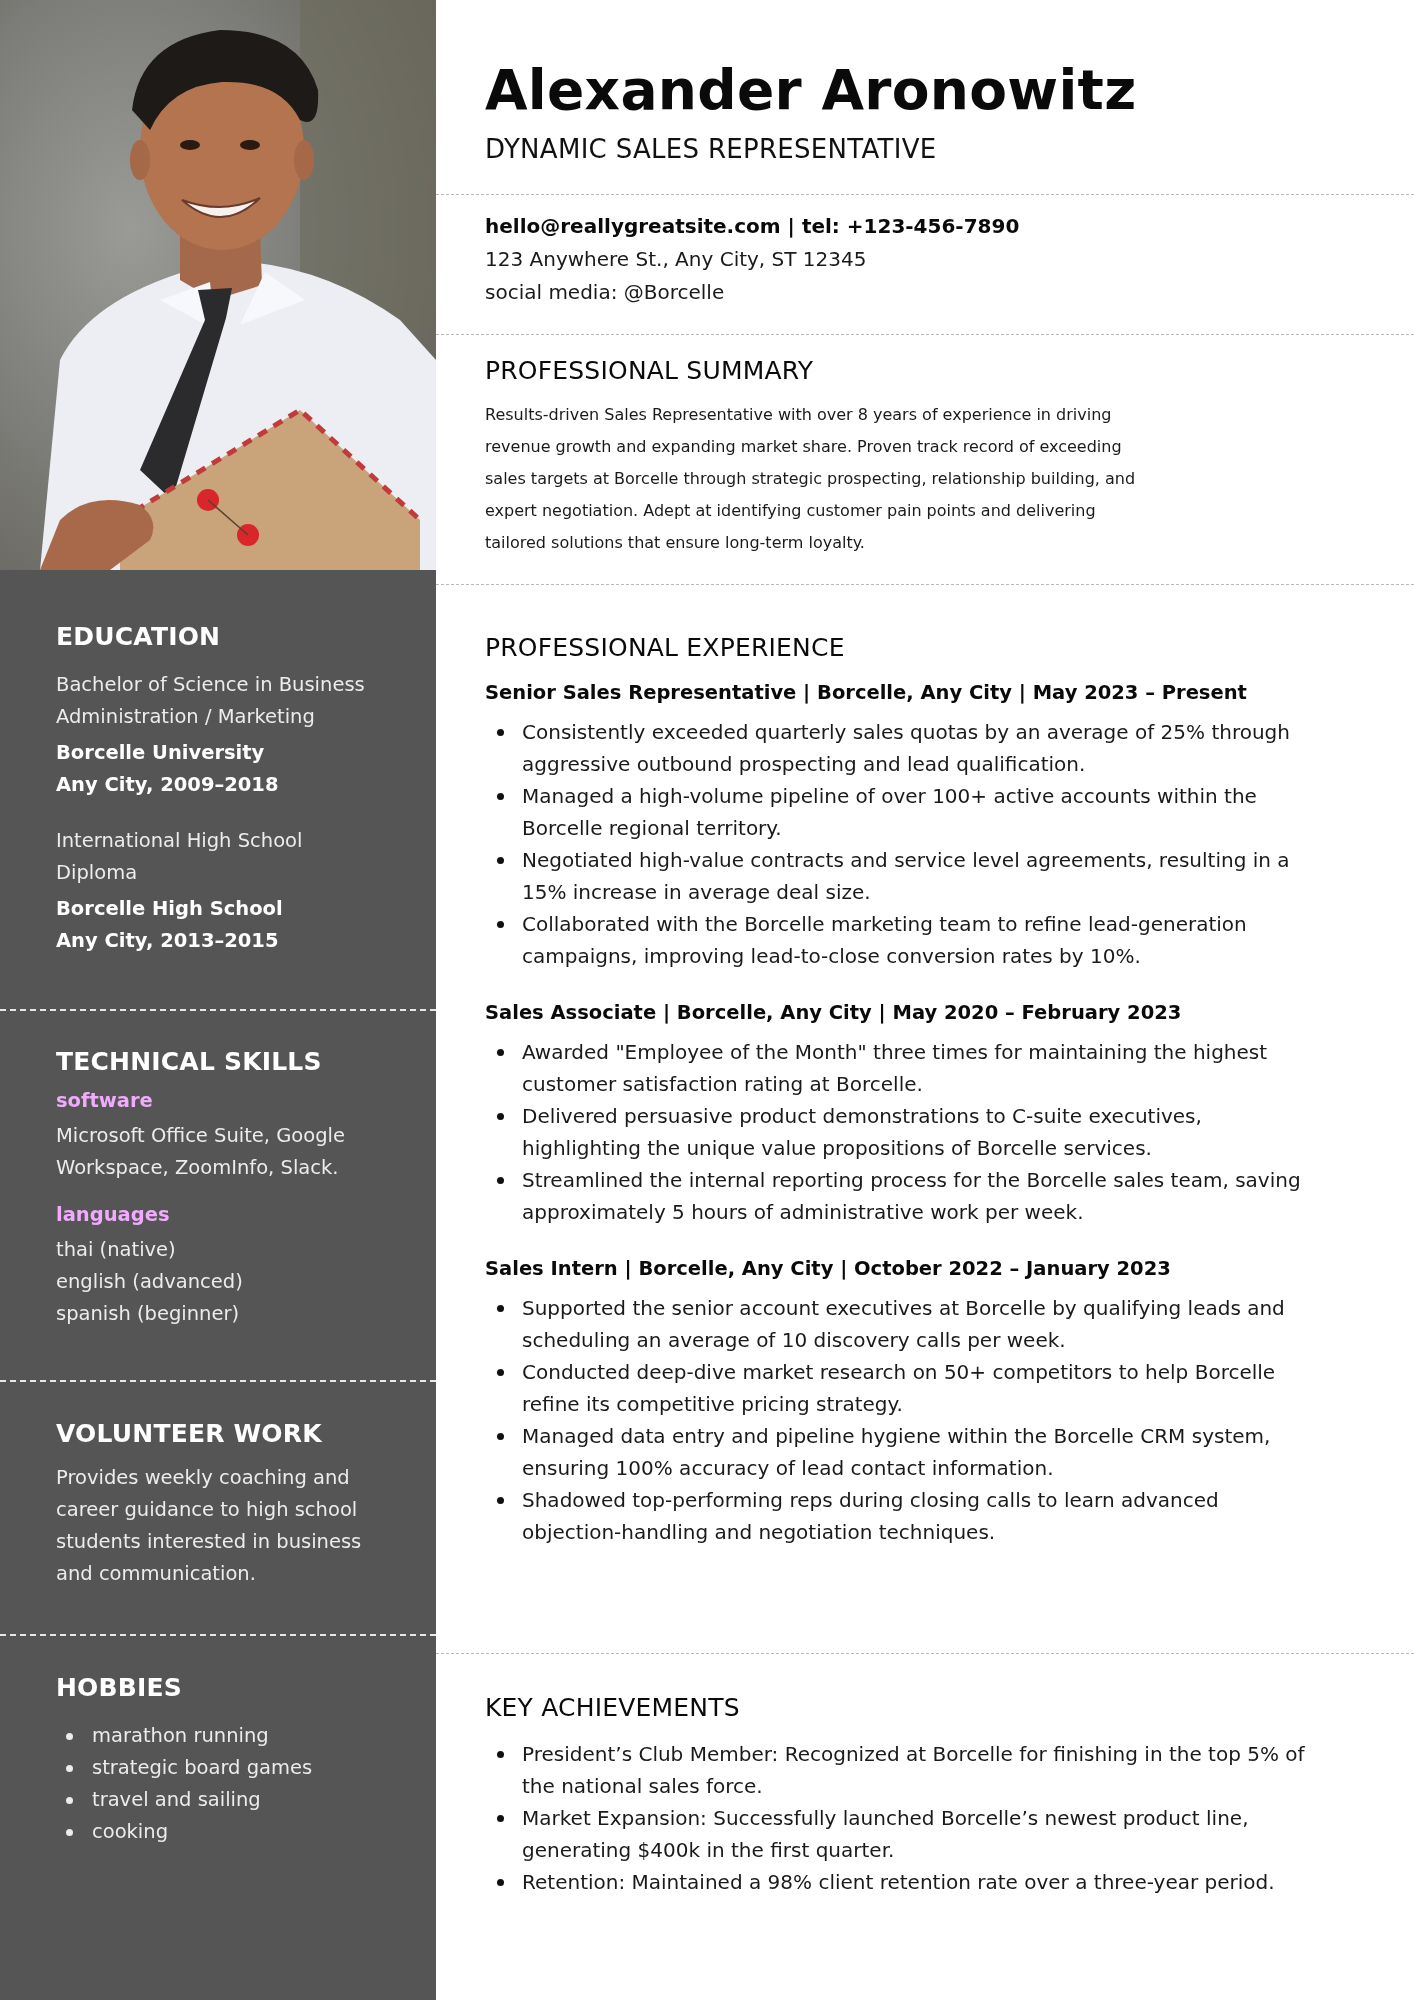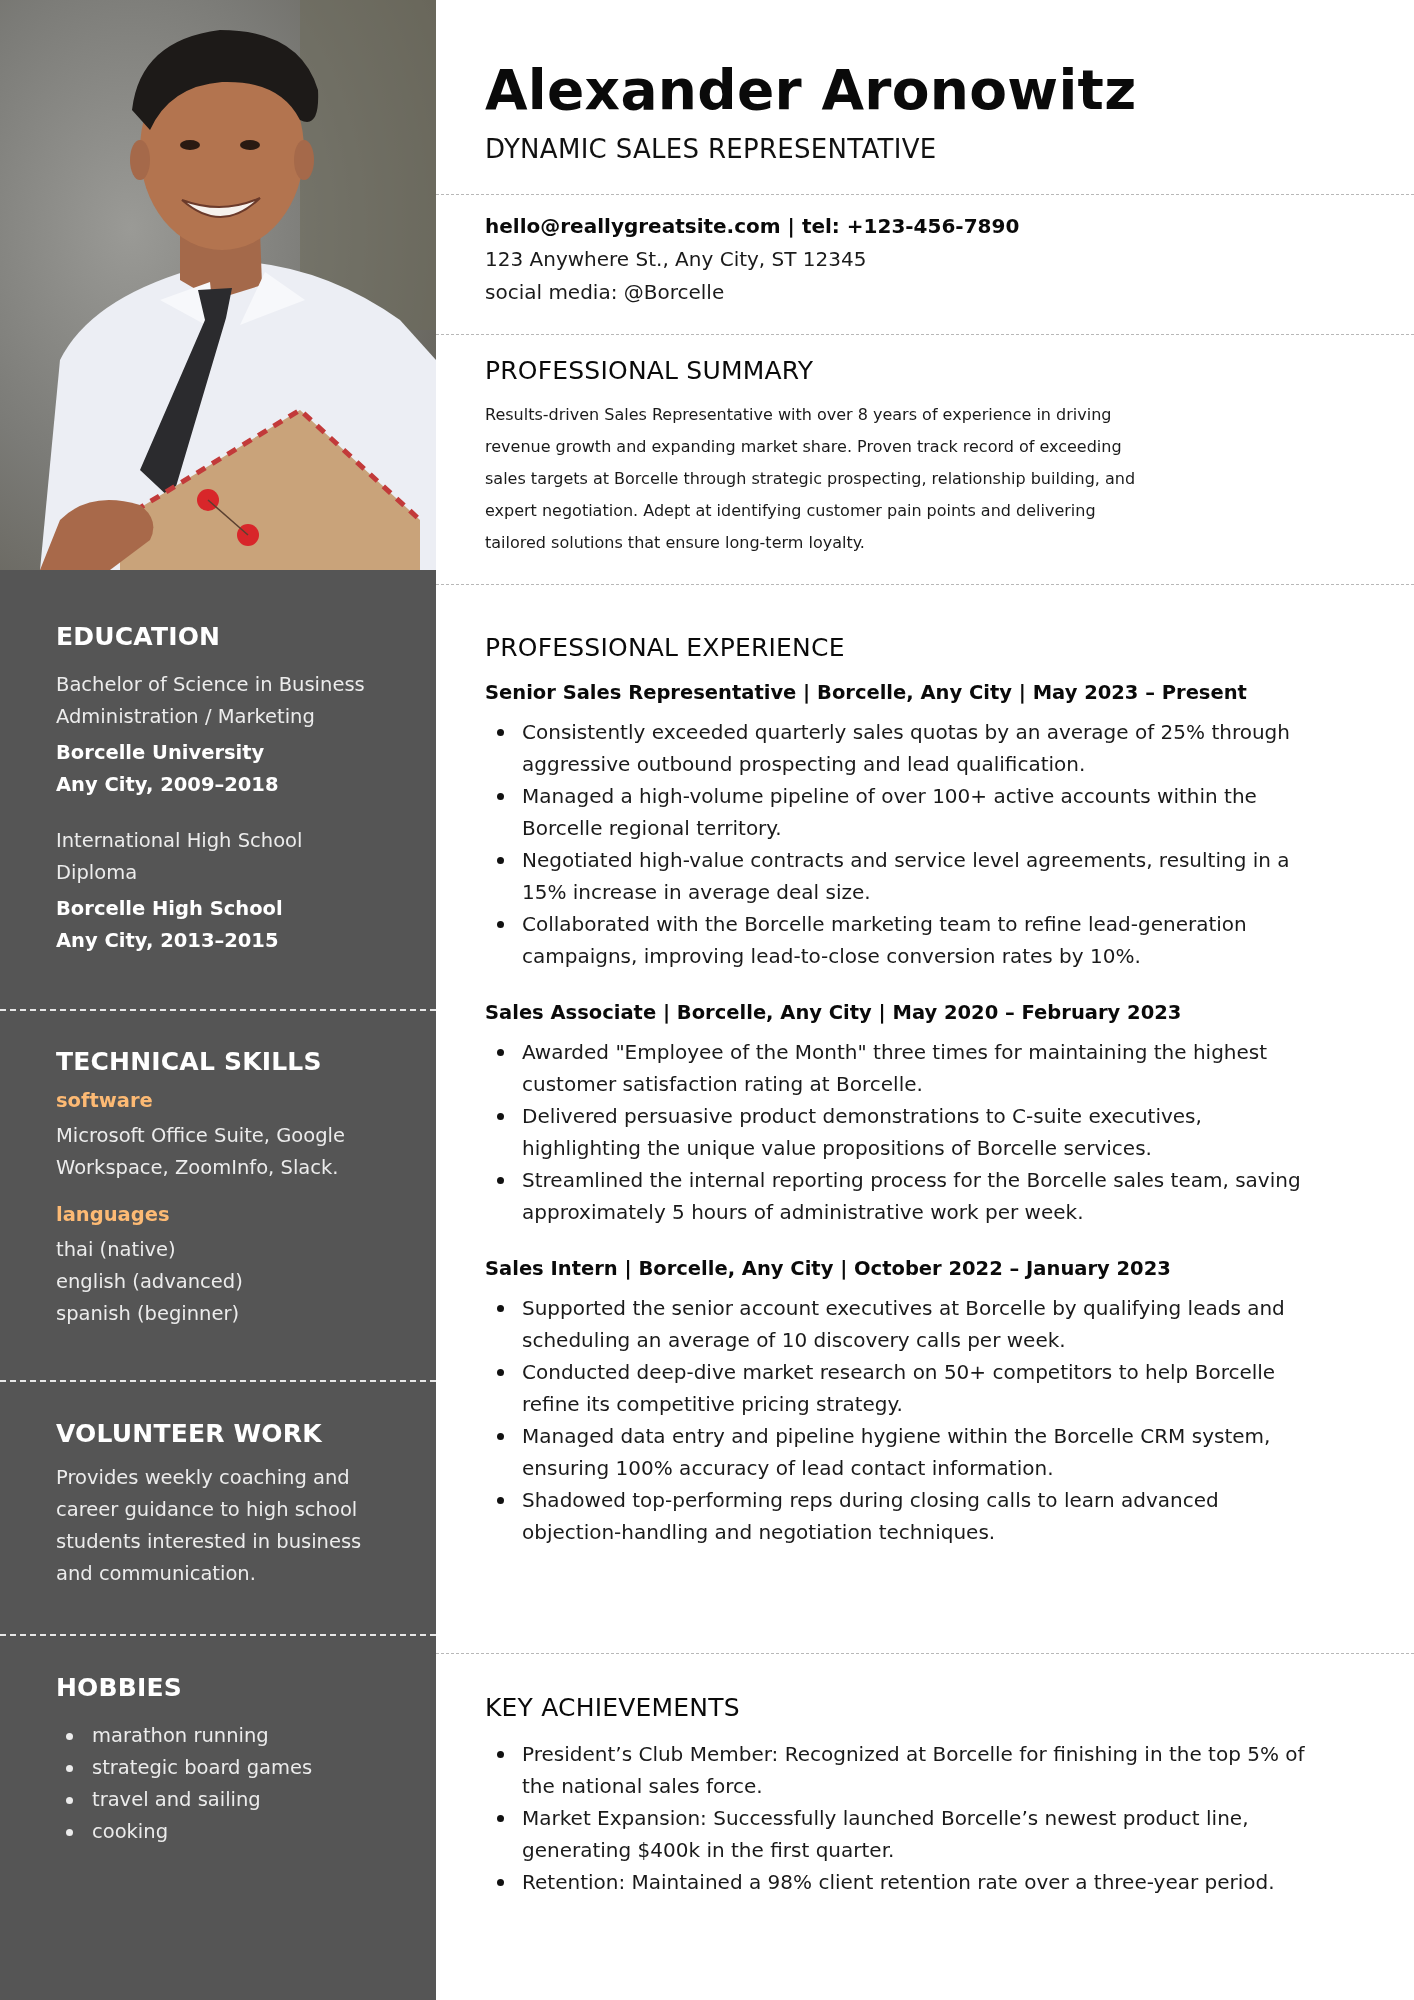--- a/index.html
+++ b/index.html
@@ -10,21 +10,21 @@
   .sidebar { position: absolute; left: 0; top: 0; width: 436px; height: 2000px; background: #555555; }
   .photo { position: absolute; left: 0; top: 0; width: 436px; height: 570px; overflow: hidden;
            background: linear-gradient(135deg, #8e8e8a 0%, #6f6f6b 35%, #7d7a6e 60%, #5d5a50 100%); }
   .photo svg { width: 100%; height: 100%; display: block; }
 
   .side-section { position: absolute; left: 56px; width: 350px; color: #f4f4f4; }
   .side-h { font-size: 25px; font-weight: bold; letter-spacing: 0.2px; color: #ffffff; margin-bottom: 18px; }
   .side-text { font-size: 19.5px; line-height: 32px; color: #ececec; font-weight: normal; }
   .side-bold { font-size: 19.5px; line-height: 32px; color: #ffffff; font-weight: bold; }
   .edu-block + .edu-block { margin-top: 24px; }
-  .skill-sub { font-size: 19.5px; font-weight: bold; color: #fdba74; line-height: 30px; margin-bottom: 4px; }
+  .skill-sub { font-size: 19.5px; font-weight: bold; color: #f0abfc; line-height: 30px; margin-bottom: 4px; }
   .skill-group + .skill-group { margin-top: 16px; }
   .side-dash { position: absolute; left: 0; width: 436px; height: 0; border-top: 2px dashed #e8e8e8; }
   .hobby-list { list-style: none; }
   .hobby-list li { position: relative; padding-left: 36px; font-size: 19.5px; line-height: 32px; color: #ececec; }
   .hobby-list li .dot { position: absolute; left: 10px; top: 13px; width: 7px; height: 7px; border-radius: 50%; background: #ececec; }
 
   
   .main { position: absolute; left: 436px; top: 12px; width: 808px; height: 2000px; }
   .main-dash { position: absolute; left: 0; width: 978px; height: 0; border-top: 1.5px dashed #b8b8b8; }
   .m-block { position: absolute; left: 49px; width: 880px; }

